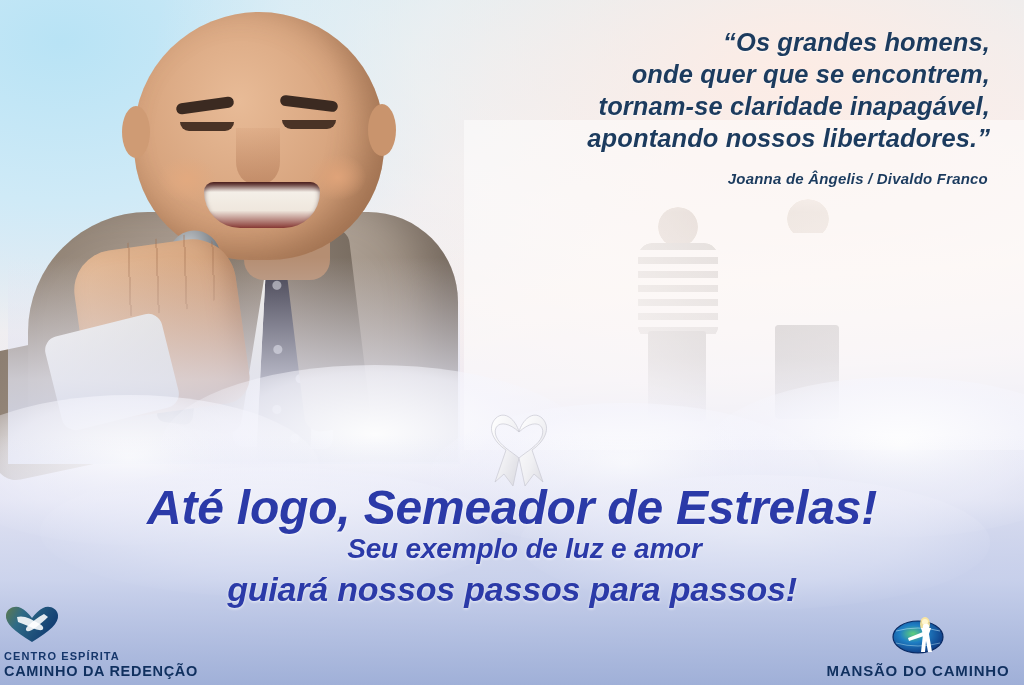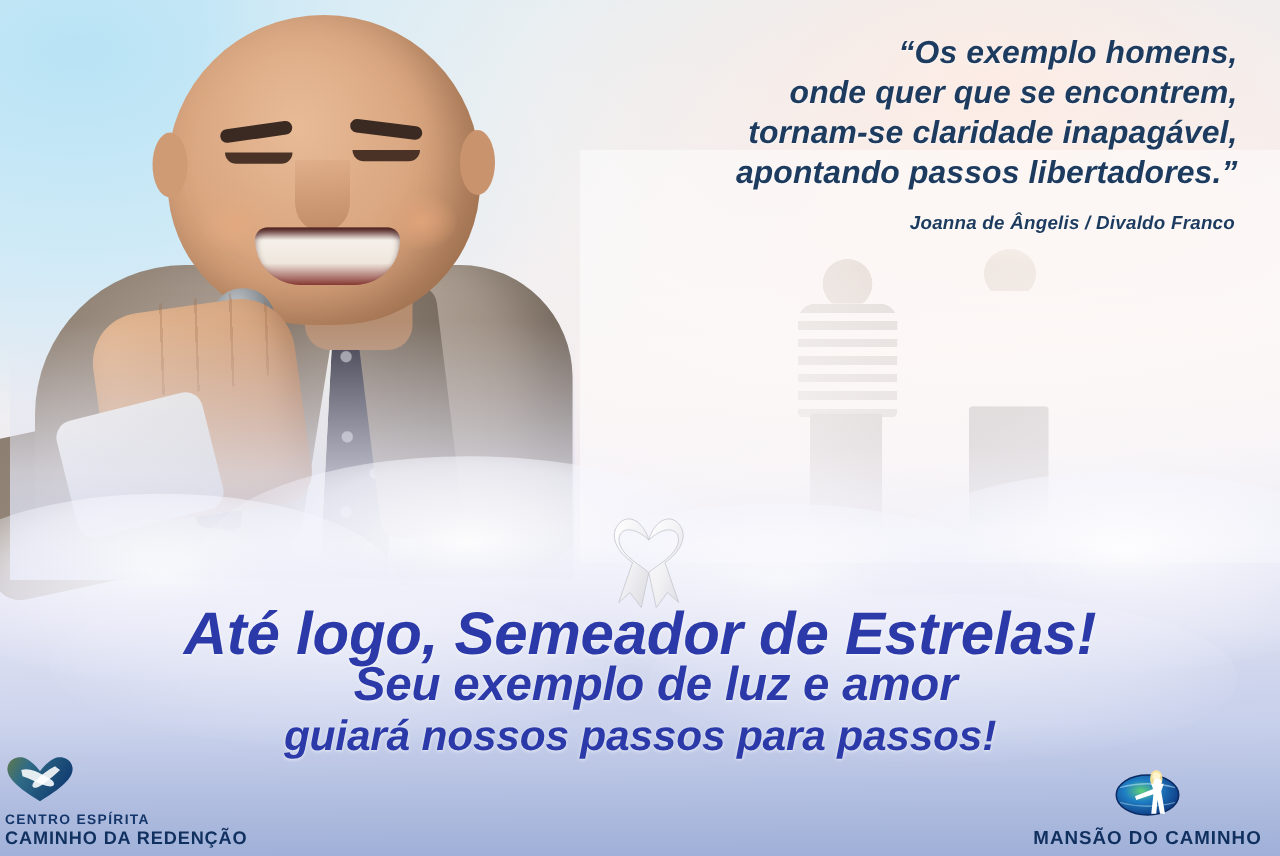--- a/index.html
+++ b/index.html
@@ -271,21 +271,21 @@
     position:absolute; left:0; right:0; top:487px;
     text-align:center;
     color:#2b3aa8;
     font-style:italic;
     font-weight:bold;
     line-height:41px;
     letter-spacing:-.2px;
     text-shadow:0 1px 3px rgba(255,255,255,.7);
   }
   .headline .l1 { font-size:48px; display:block; }
-  .headline .l2 { font-size:38px; display:block;margin-left:25px; }
+  .headline .l2 { font-size:28px; display:block;margin-left:25px; }
   .headline .l3 { font-size:34px; display:block; }
 
   
   .logo-left { position:absolute; left:4px; bottom:6px; width:200px; }
   .logo-right { position:absolute; right:1px; bottom:6px; width:210px; text-align:center; }
   .logo-mark { display:block; margin:0 auto 3px; }
   .logo-text-sm {
     display:block; color:#15366b; font-weight:bold; font-size:11px;
     letter-spacing:1.1px; line-height:13px;
   }
@@ -356,24 +356,24 @@
     <div class="cloud" style="left:-60px;  top:40px;  width:380px; height:150px;"></div>
     <div class="cloud" style="left:160px;  top:10px;  width:430px; height:165px;"></div>
     <div class="cloud" style="left:430px;  top:48px;  width:390px; height:145px;"></div>
     <div class="cloud" style="left:700px;  top:22px;  width:400px; height:160px;"></div>
     <div class="cloud" style="left:40px;   top:112px; width:460px; height:130px;"></div>
     <div class="cloud" style="left:520px;  top:120px; width:470px; height:135px;"></div>
     <div class="cloudband"></div>
   </div>
 
   <div class="quote">
-    <span>“Os exemplo homens,</span><br>
+    <span>“Os grandes homens,</span><br>
     <span>onde quer que se encontrem,</span><br>
     <span>tornam-se claridade inapagável,</span><br>
-    <span>apontando passos libertadores.”</span>
+    <span>apontando nossos libertadores.”</span>
   </div>
   <div class="quote-attr">Joanna de Ângelis / Divaldo Franco</div>
 
   <div class="ribbon">
     <svg width="74" height="78" viewBox="0 0 74 78">
       <defs>
         <linearGradient id="rg" x1="0" y1="0" x2="1" y2="1">
           <stop offset="0%" stop-color="#ffffff"></stop>
           <stop offset="55%" stop-color="#f0f0f3"></stop>
           <stop offset="100%" stop-color="#d9d9e0"></stop>

